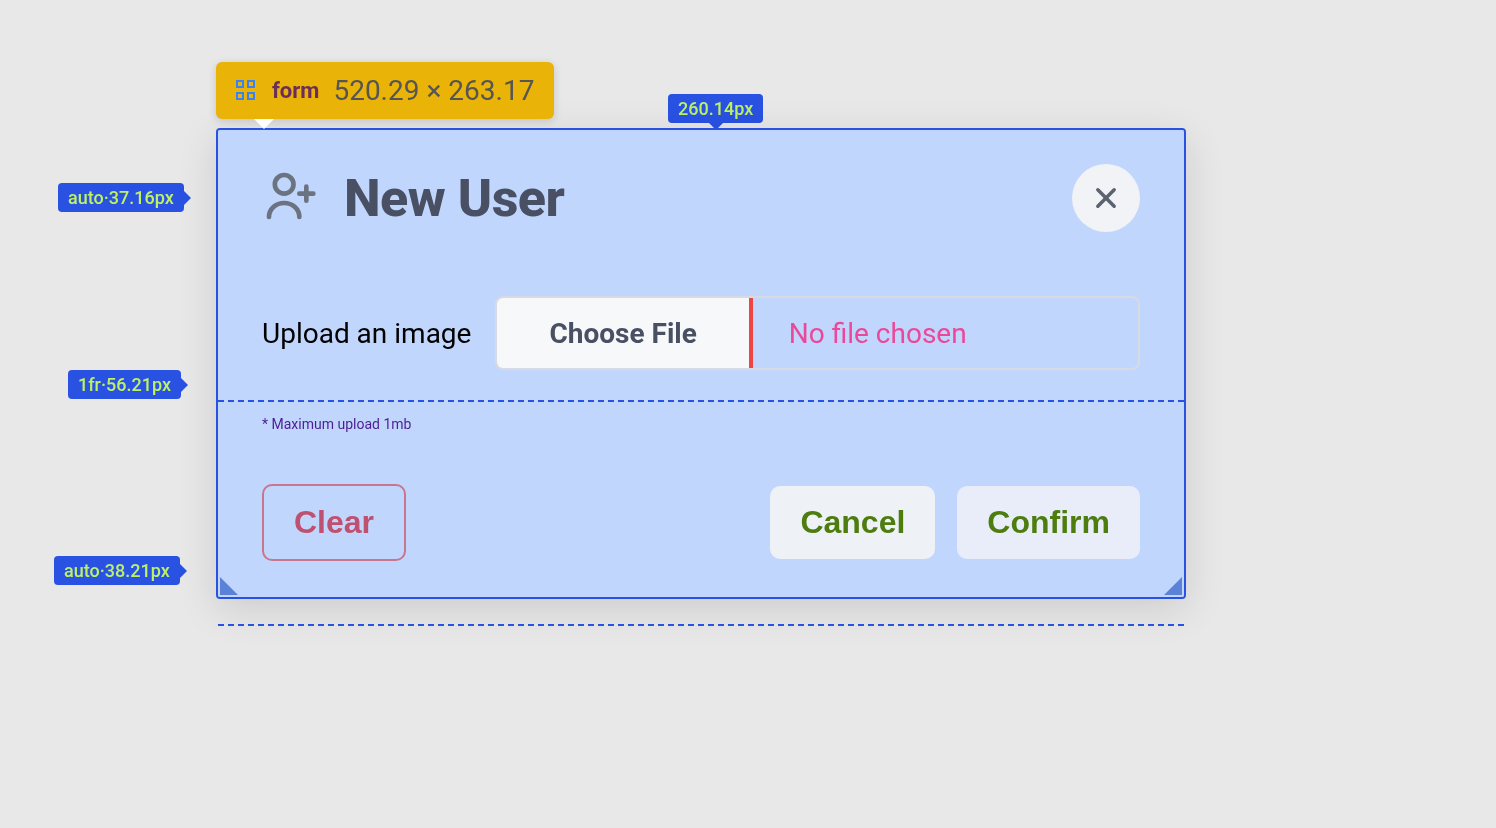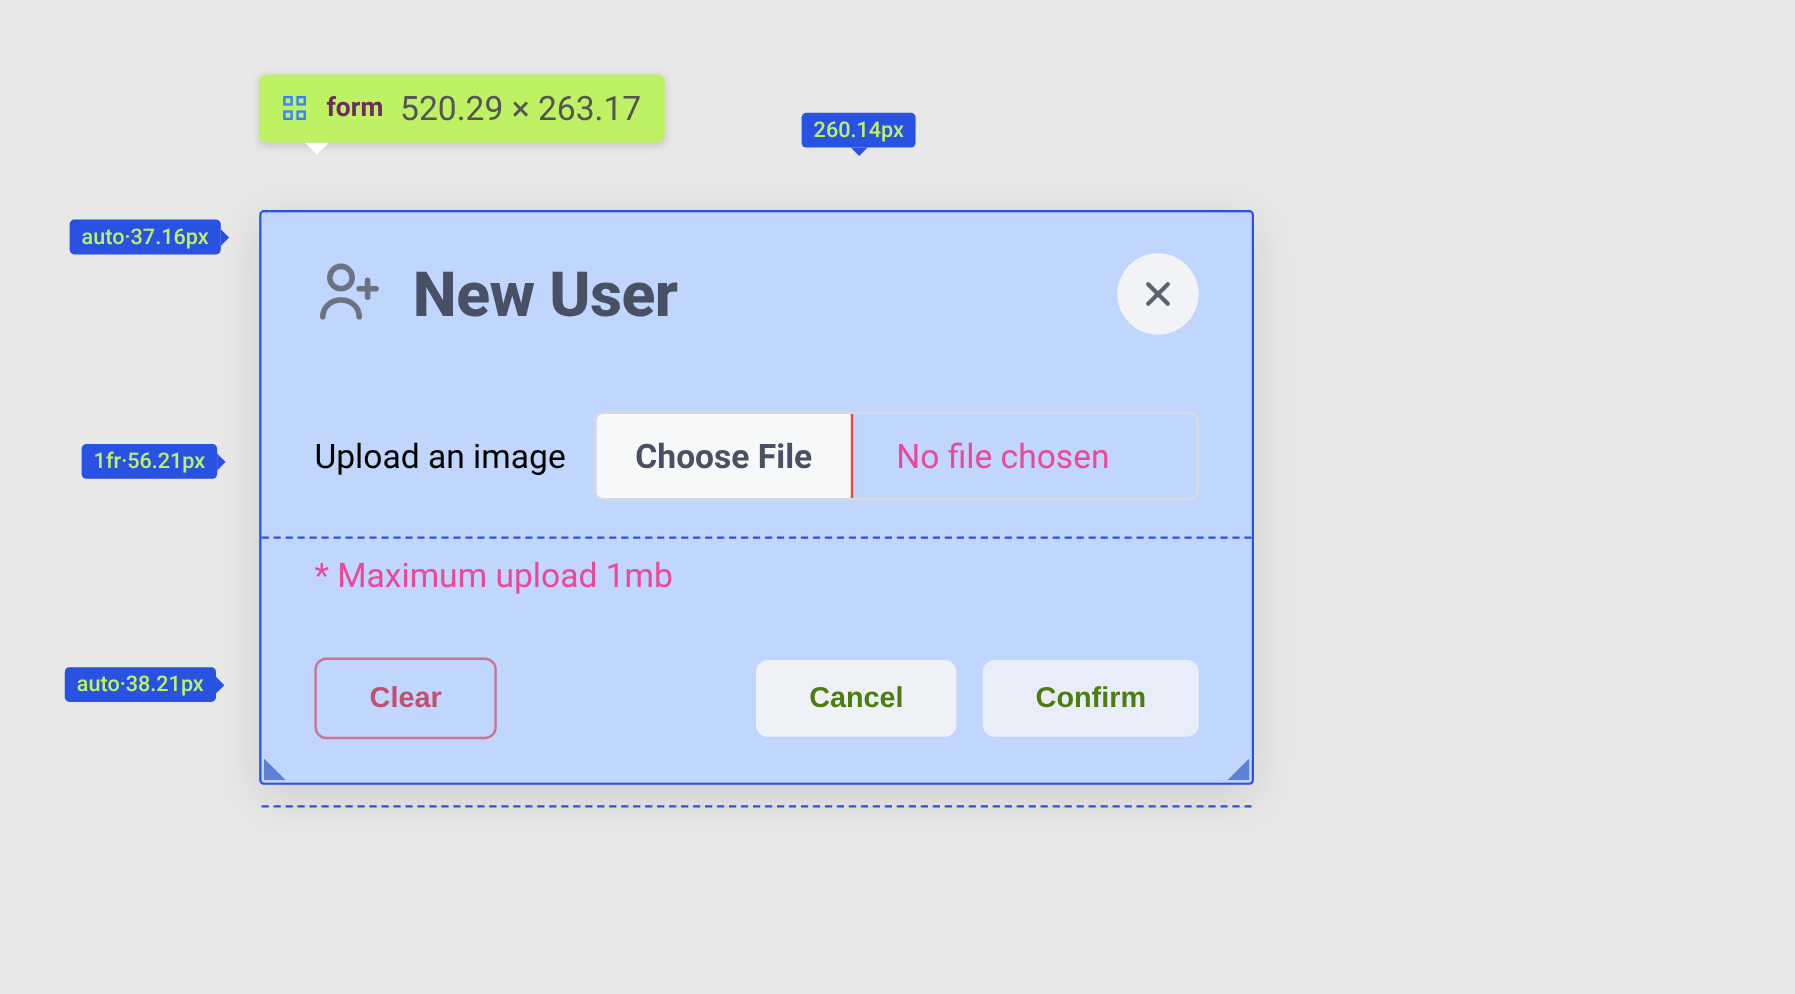--- a/index.html
+++ b/index.html
@@ -14,21 +14,21 @@
       background: #e8e8e8;
       font-family: -apple-system, BlinkMacSystemFont, "Segoe UI", Roboto, sans-serif;
       position: relative;
     }
     
     
     .tooltip {
       position: absolute;
       top: 62px;
       left: 216px;
-      background: #bef264;
+      background: #eab308;
       border-radius: 6px;
       padding: 12px 20px;
       box-shadow: 0 2px 8px rgba(0,0,0,0.15);
       display: flex;
       align-items: center;
       gap: 14px;
       z-index: 100;
     }
     
     .tooltip::after {
@@ -137,26 +137,25 @@
       border-top: 7px solid transparent;
       border-bottom: 7px solid transparent;
       border-left: 7px solid #2952e3;
     }
     
     
     .form-box {
       position: absolute;
       top: 128px;
       left: 216px;
-      width: 829px;
+      width: 970px;
       background: #ffffff;
       border: 2px solid #2952e3;
       border-radius: 4px;
       box-shadow: 0 10px 40px rgba(0,0,0,0.12);
-      margin-top: 47px;
     }
     
     .overlay {
       position: absolute;
       inset: 0;
       background: rgba(140, 180, 250, 0.55);
       pointer-events: none;
     }
     
     
@@ -220,63 +219,63 @@
       display: flex;
       align-items: center;
       flex: 1;
       border: 2px solid #d7dae2;
       border-radius: 8px;
       overflow: hidden;
       height: 74px;
     }
     
     .file-btn {
-      padding: 0 32px;
+      padding: 0 52px;
       height: 100%;
       display: flex;
       align-items: center;
       font-size: 28px;
       font-weight: 700;
       color: #4a5064;
-      border-right: 2px solid #ef4444;
+      border-right: 4px solid #ef4444;
       background: #f7f8fa;
       cursor: pointer;
     }
     
     .file-text {
       padding: 0 36px;
       font-size: 28px;
       color: #ec4899;
     }
     
     .hint {
       margin-top: 46px;
-      font-size: 28px;
-      color: #ec4899;
+      font-size: 14px;
+      color: #4c1d95;
     }
     
     
     .form-footer {
       display: flex;
       align-items: center;
       justify-content: space-between;
       padding: 28px 44px 36px 44px;
       position: relative;
     }
     
     .footer-right {
       display: flex;
       gap: 22px;
     }
     
     .btn {
       border-radius: 10px;
-      font-size: 24px;
+      font-size: 32px;
       font-weight: 700;
-      padding: 18px 44px;
+      padding: 18px 30px;
       cursor: pointer;
       border: none;
     }
     
     .btn-clear {
       border: 2px solid #c8768f;
       color: #c05070;
       background: transparent;
     }
     

